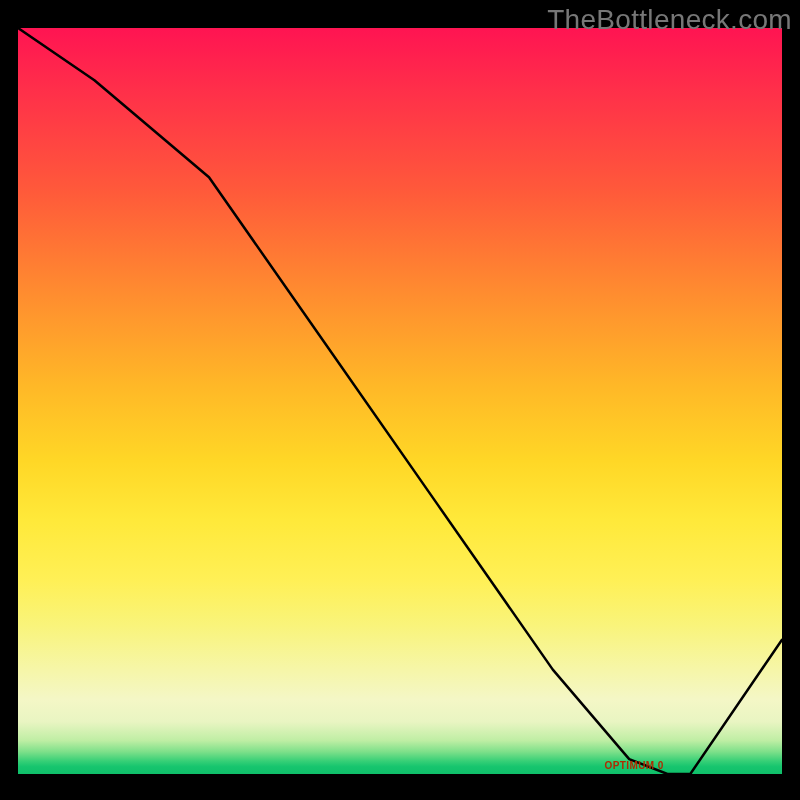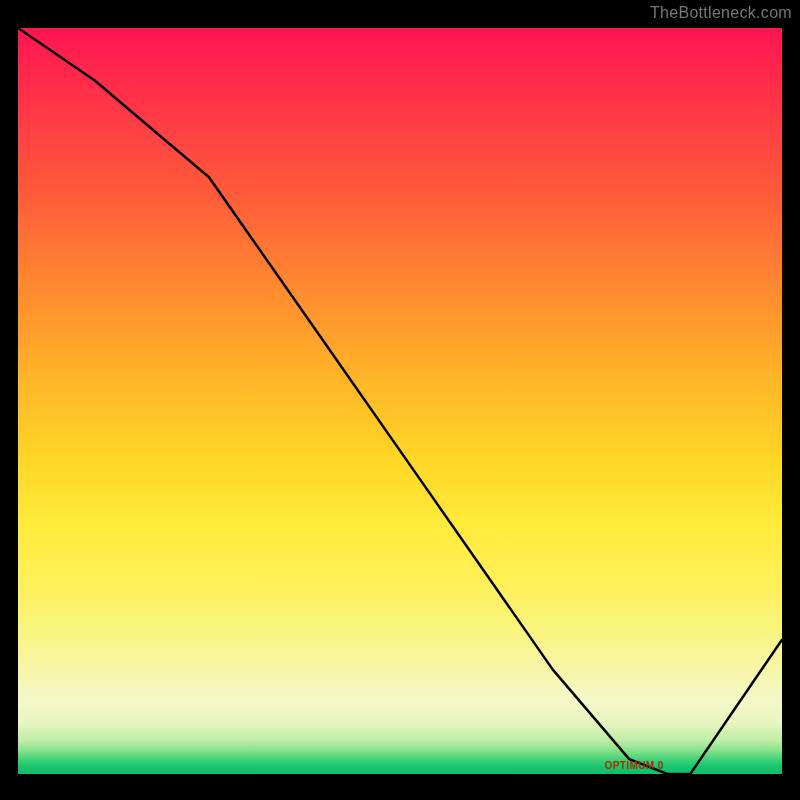--- a/index.html
+++ b/index.html
@@ -15,21 +15,21 @@
     position: relative;
     width: 800px;
     height: 800px;
     background: #000;
   }
   .watermark {
     position: absolute;
     top: 4px;
     right: 8px;
     color: #777;
-    font-size: 16px;
+    font-size: 28px;
     letter-spacing: 0.3px;
     z-index: 10;
   }
   
   .plot {
     position: absolute;
     left: 18px;
     top: 28px;
     width: 764px;   
     height: 746px;  

